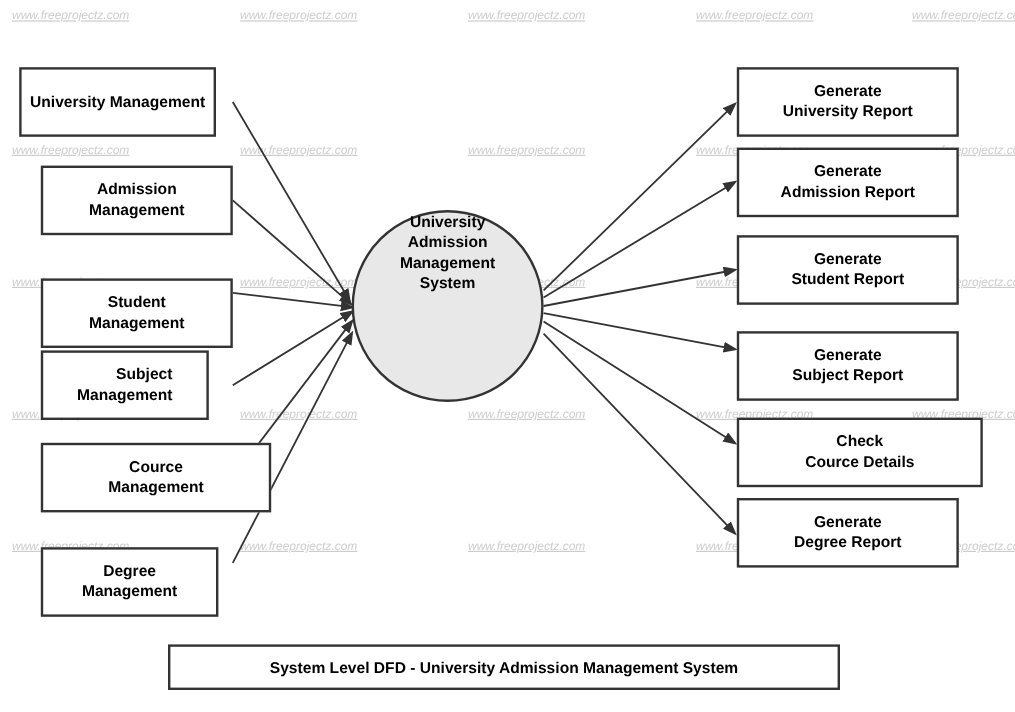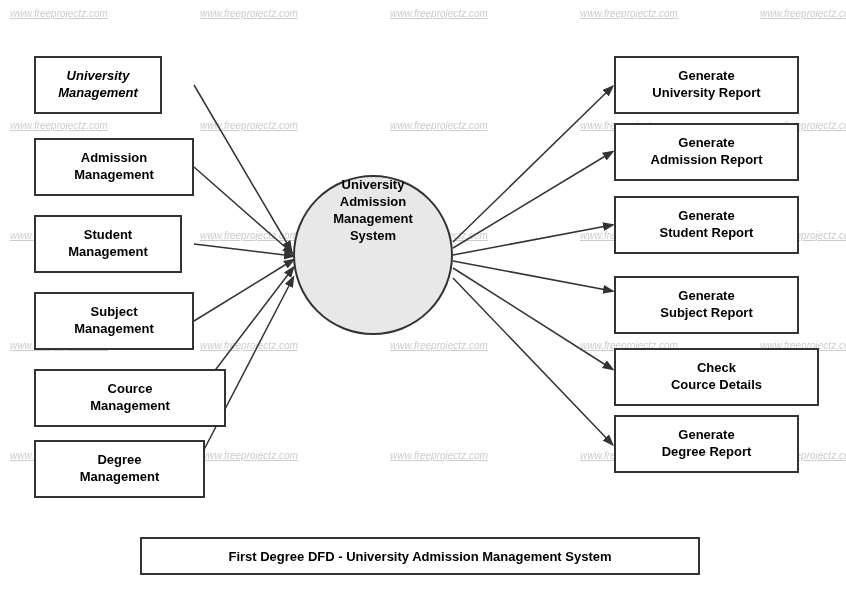--- a/index.html
+++ b/index.html
@@ -143,37 +143,37 @@
 
     <line x1="453" y1="255" x2="612" y2="225" marker-end="url(#arrow)"></line>
 
     <line x1="453" y1="261" x2="612" y2="291" marker-end="url(#arrow)"></line>
 
     <line x1="453" y1="268" x2="612" y2="369" marker-end="url(#arrow)"></line>
 
     <line x1="453" y1="278" x2="612" y2="444" marker-end="url(#arrow)"></line>
   </svg>
 
-  <div class="box" style="left:34px;top:56px;width:128px;height:58px;font-style:italic;">
+  <div class="box" style="left:16px;top:56px;width:164px;height:58px;">
     <span>University
 Management</span>
   </div>
   <div class="box" style="left:34px;top:138px;width:160px;height:58px;">
     <span>Admission<br>Management</span>
   </div>
-  <div class="box" style="left:34px;top:215px;width:148px;height:58px;">
+  <div class="box" style="left:34px;top:232px;width:160px;height:58px;">
     <span>Student<br>Management</span>
   </div>
-  <div class="box" style="left:34px;top:292px;width:160px;height:58px;">
+  <div class="box" style="left:34px;top:292px;width:140px;height:58px;text-align:right;">
     <span>Subject<br>Management</span>
   </div>
   <div class="box" style="left:34px;top:369px;width:192px;height:58px;">
     <span>Cource<br>Management</span>
   </div>
-  <div class="box" style="left:34px;top:440px;width:171px;height:58px;">
+  <div class="box" style="left:34px;top:456px;width:148px;height:58px;">
     <span>Degree<br>Management</span>
   </div>
 
   <div class="circle" style="left:293px;top:175px;width:160px;height:160px;">
     <span>University<br>Admission<br>Management<br>System</span>
   </div>
 
   <div class="box" style="left:614px;top:56px;width:185px;height:58px;">
     <span>Generate<br>University Report</span>
   </div>
@@ -187,16 +187,16 @@
     <span>Generate<br>Subject Report</span>
   </div>
   <div class="box" style="left:614px;top:348px;width:205px;height:58px;">
     <span>Check<br>Cource Details</span>
   </div>
   <div class="box" style="left:614px;top:415px;width:185px;height:58px;">
     <span>Generate<br>Degree Report</span>
   </div>
 
   <div class="caption-box" style="left:140px;bottom:18px;width:560px;height:38px;display:flex;align-items:center;justify-content:center;">
-    <span>First Degree DFD - University Admission Management System</span>
+    <span>System Level DFD - University Admission Management System</span>
   </div>
 
 </div>
 
 </body></html>

